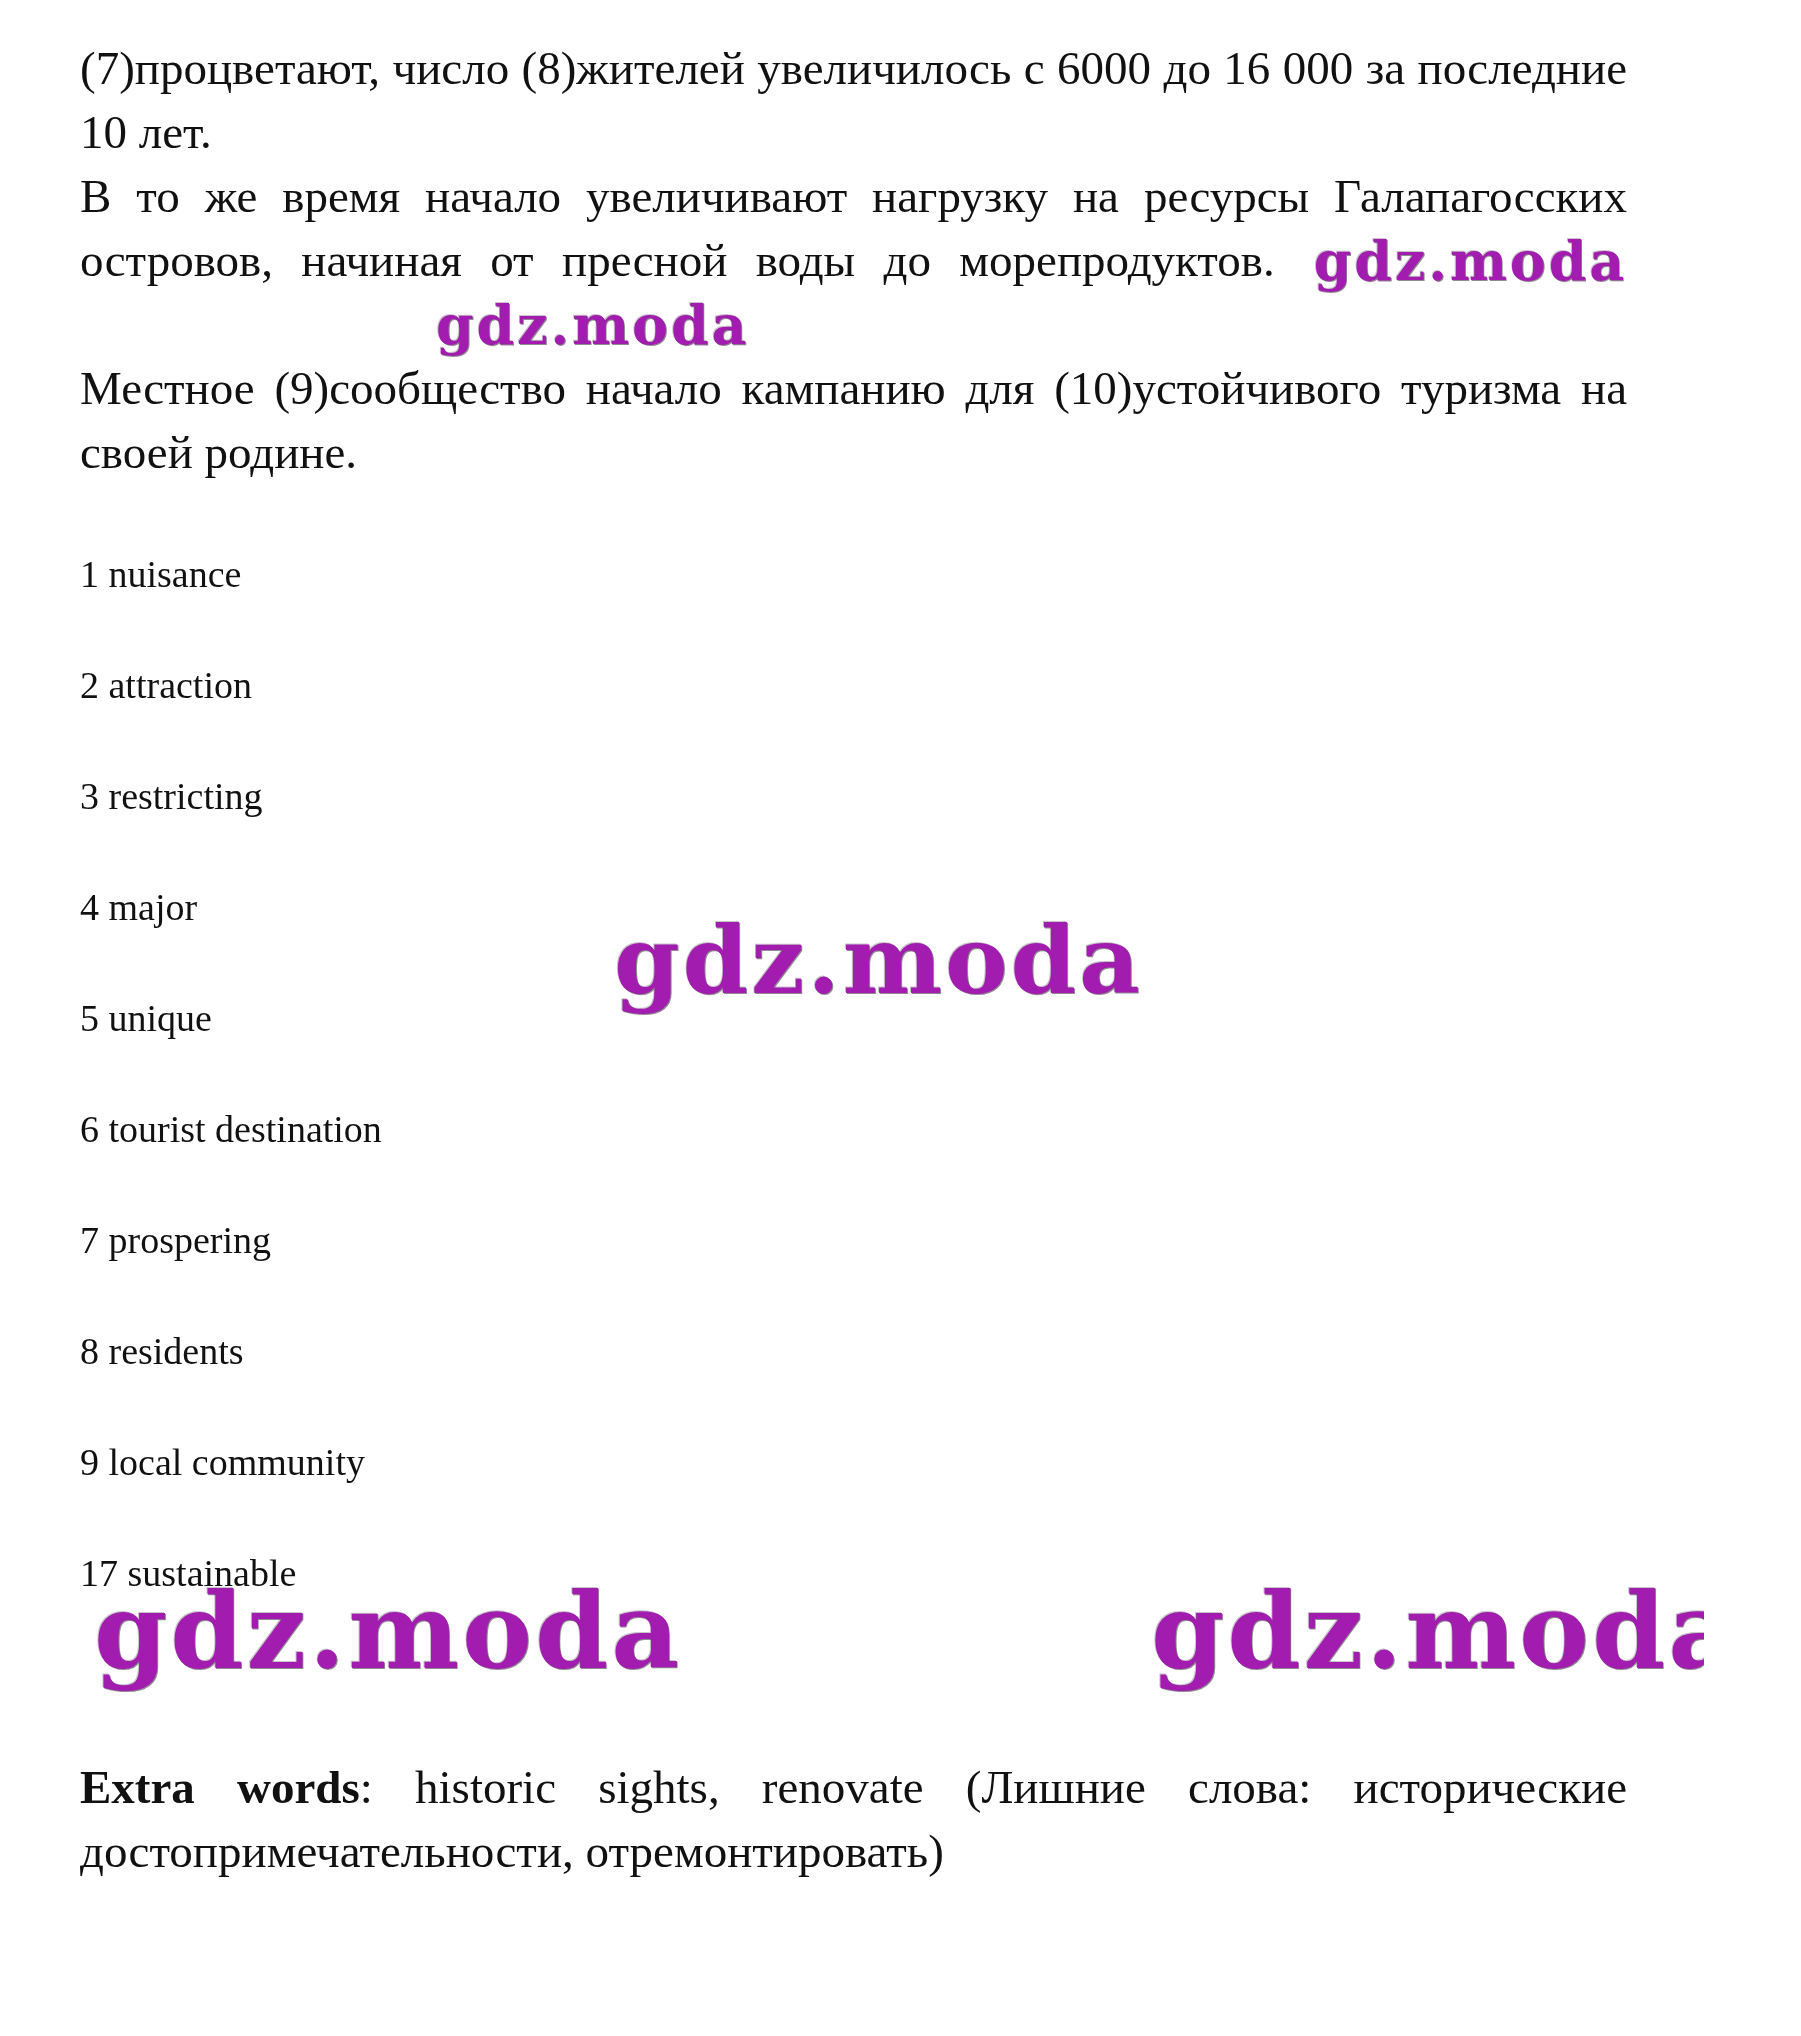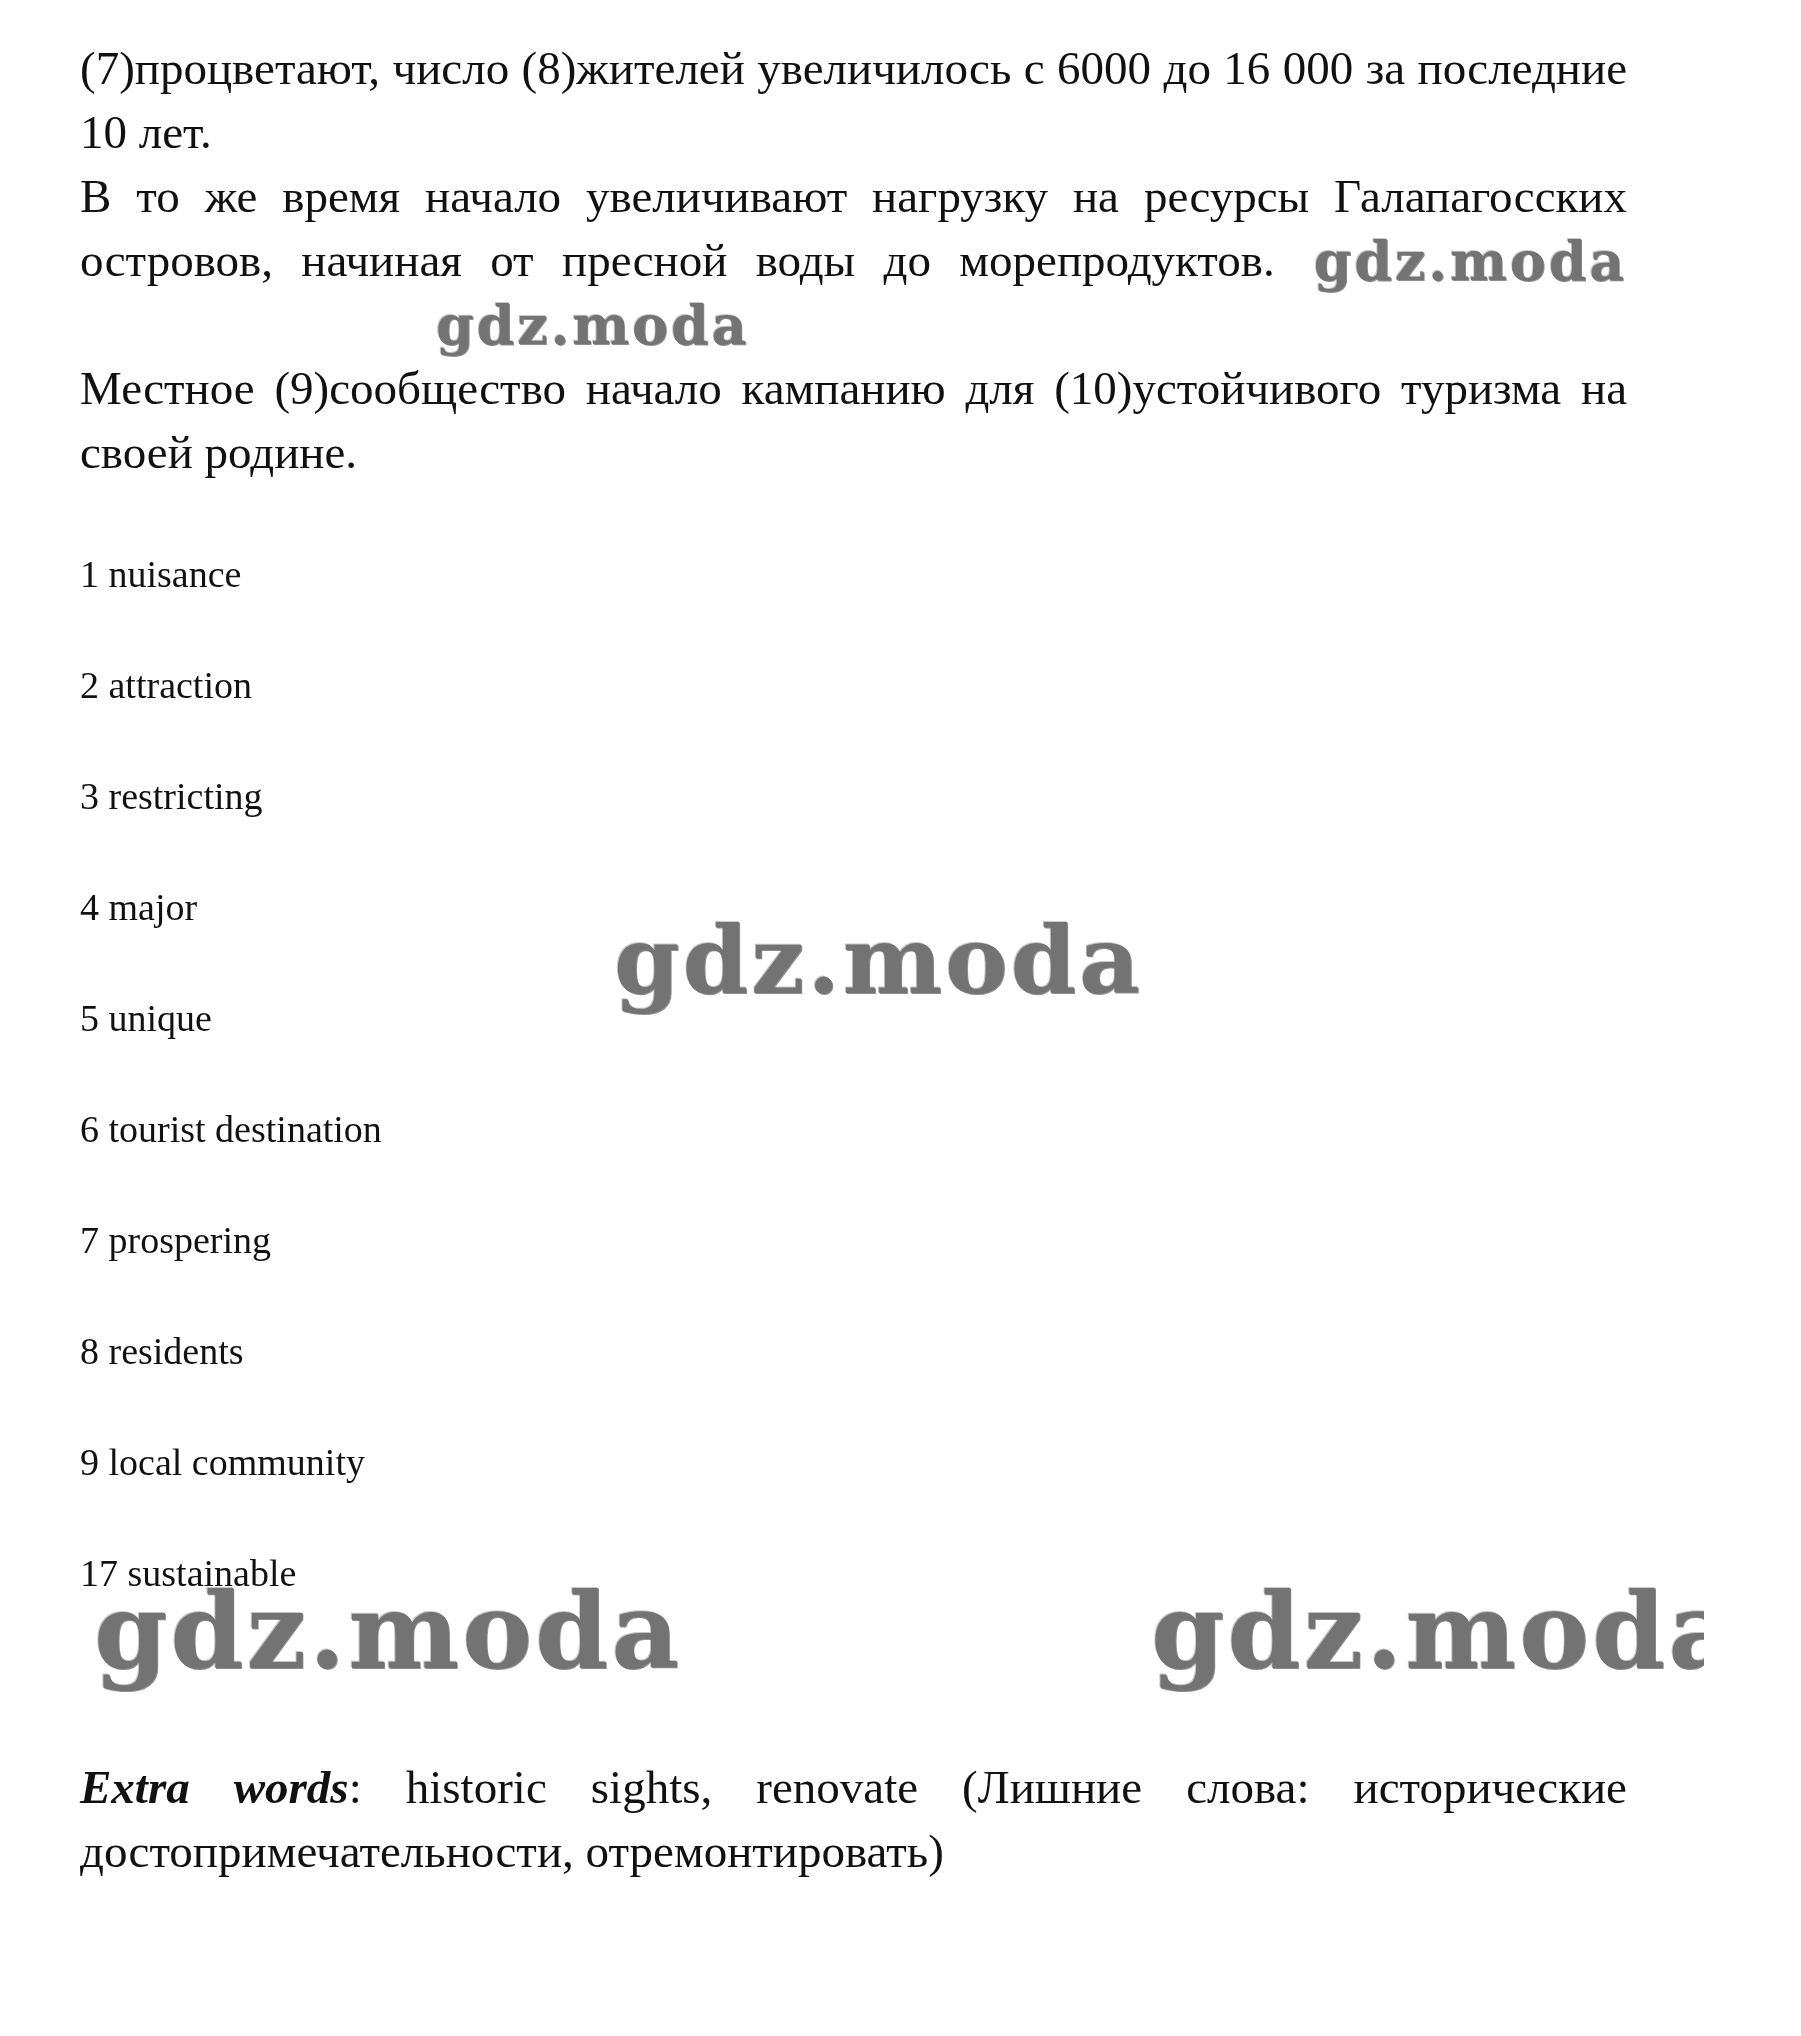--- a/index.html
+++ b/index.html
@@ -34,27 +34,26 @@
     white-space: nowrap;
   }
   .extra {
     margin: 150px 0 0 0;
     font-size: 47px;
     line-height: 64px;
     text-align: justify;
   }
   .extra .bold {
     font-weight: bold;
-    font-style: italic;
   }
   
   .wm {
     font-family: "DejaVu Serif", serif;
     font-weight: bold;
-    color: #737373;
+    color: #a21caf;
     letter-spacing: 2.8px;
     text-shadow: 0.9px 0.9px 0 rgba(50,50,50,0.55), -0.9px -0.9px 0 rgba(130,130,130,0.45);
     white-space: nowrap;
     user-select: none;
   }
   .wm-inline {
     display: inline-block;
     font-size: 54px;
     line-height: 1;
     vertical-align: -3.7px;

